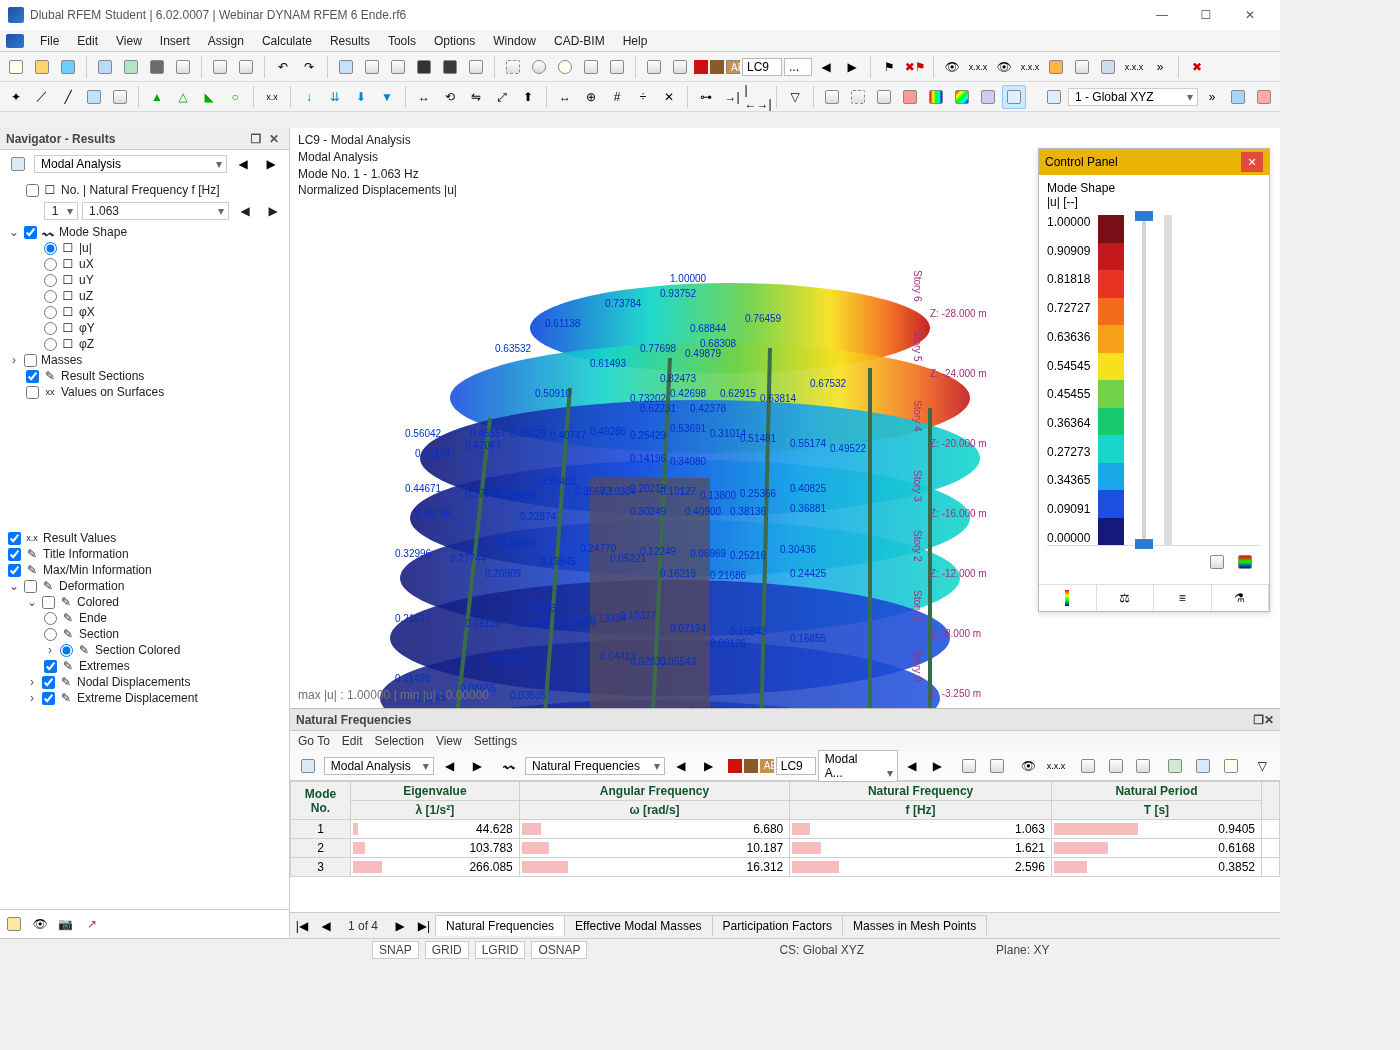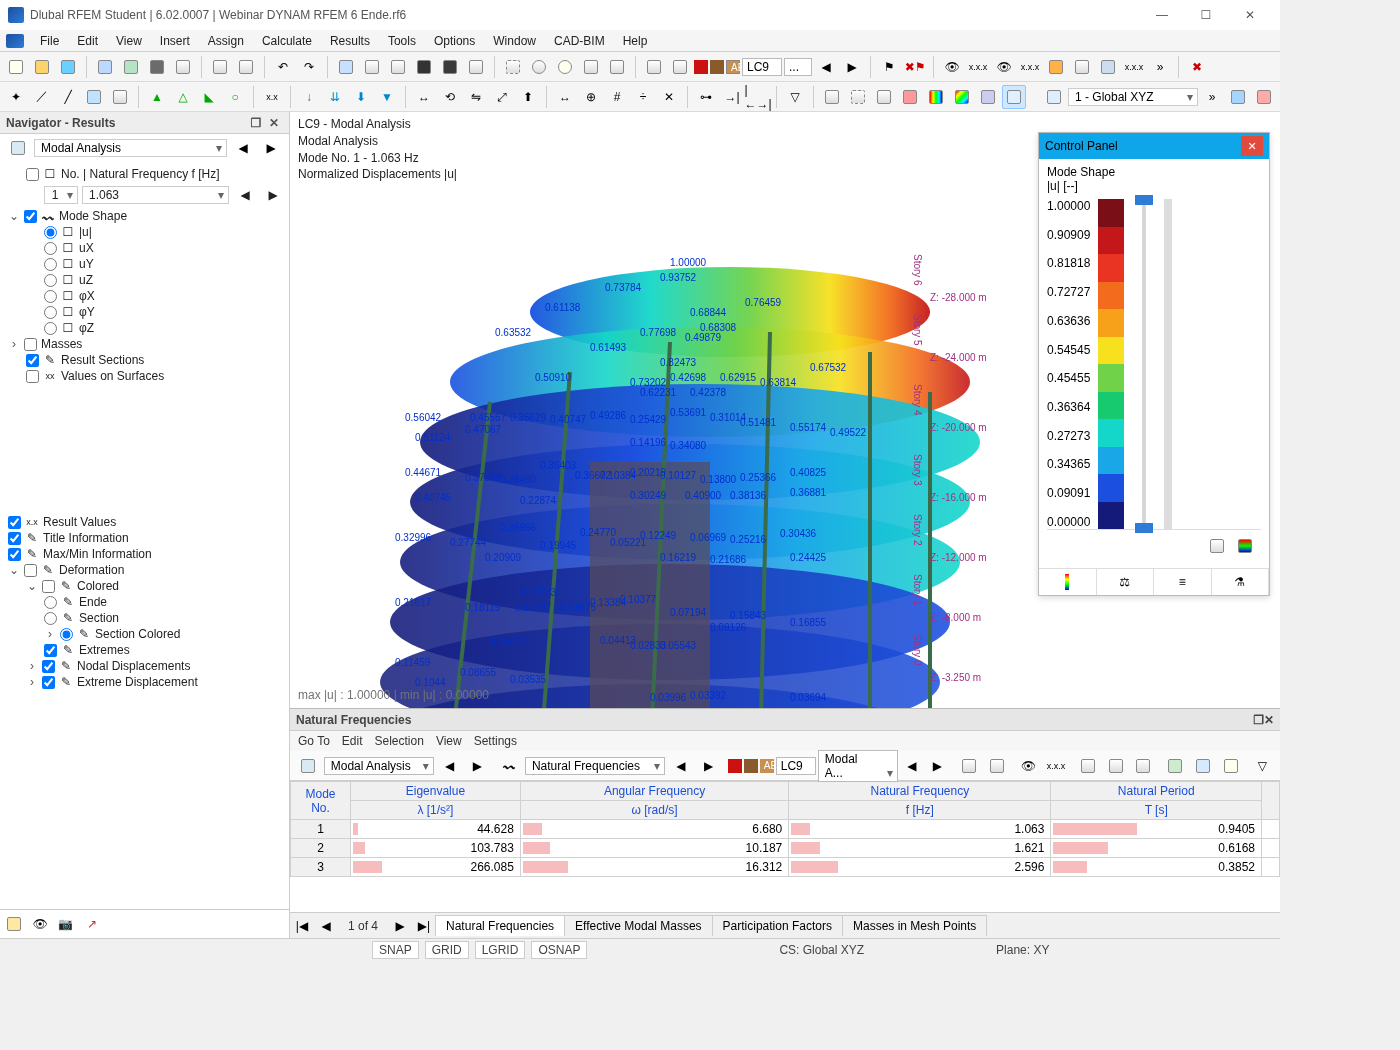--- a/index.html
+++ b/index.html
@@ -10,41 +10,41 @@
 .titlebar .winctl .btn { width: 44px; height: 28px; display: flex; align-items: center; justify-content: center; color: #555; }
 .menubar { height: 22px; background: #f5f5f5; border-bottom: 1px solid #d0d0d0; display: flex; align-items: center; padding: 0 6px; gap: 2px; }
 .menubar .mitem { padding: 2px 8px; color: #222; }
 .toolbar { height: 30px; background: #f5f5f5; border-bottom: 1px solid #d9d9d9; display: flex; align-items: center; padding: 0 4px; gap: 2px; }
 .toolbar .sep { width: 1px; height: 22px; background: #ccc; margin: 0 4px; }
 .tbtn { width: 24px; height: 24px; display: flex; align-items: center; justify-content: center; border: 1px solid transparent; border-radius: 2px; }
 .tbtn.sel { background:#cde8ff; border-color:#8ec7ff;}
 .lcbox { display:flex; align-items:center; gap:2px; }
 .lcbox .swatch { width:14px; height:14px; }
 .lcbox .lcfield { border:1px solid #bbb; background:#fff; padding:1px 12px 1px 4px; min-width:40px; }
-.body { flex: 1; display: flex; overflow: hidden; }
+.body { flex: 1; display: flex; overflow: hidden; margin-top: 16px; }
 .nav { width: 290px; background: #fff; border-right: 1px solid #ccc; display: flex; flex-direction: column; }
 .panelhdr { height: 22px; background: #eee; border-bottom: 1px solid #ccc; display: flex; align-items: center; padding: 0 6px; font-weight: 600; color: #444; }
 .panelhdr .spacer { flex:1; }
 .panelhdr .pbtn { width:18px; height:16px; display:flex; align-items:center; justify-content:center; color:#555;}
 .navrow { display: flex; align-items: center; padding: 2px 6px; gap: 4px; }
 .navselect { border:1px solid #ccc; background:#fff; padding:1px 18px 1px 6px; position:relative; }
 .navselect:after { content:"▾"; position:absolute; right:4px; color:#666; }
 .tree { flex:1; overflow:auto; padding:4px 0; }
 .tree .row { display:flex; align-items:center; padding:1px 4px 1px 8px; gap:4px; color:#222;}
 .tree .row .exp { width:12px; text-align:center; color:#555; }
 .tree .row .ic { width:14px; height:14px; display:inline-flex; align-items:center; justify-content:center;}
 .tree .ind1 { padding-left: 26px; }
 .tree .ind2 { padding-left: 44px; }
 .navbottom { border-top:1px solid #ccc; padding:2px; display:flex; gap:2px;}
 .main { flex:1; display:flex; flex-direction:column; background:#fff; }
 .viewport { flex:1; position:relative; background:#fff; overflow:hidden;}
 .viewport .infol { position:absolute; top:4px; left:8px; color:#222; line-height:1.4;}
 .viewport .footnote { position:absolute; bottom:6px; left:8px; color:#737373;}
 .ctrlpanel { position:absolute; top:20px; right:10px; width:232px; background:#fff; border:1px solid #bbb; box-shadow:0 2px 6px rgba(0,0,0,0.15);}
-.ctrlpanel .cphdr { height:26px; background:#0ea5e9; display:flex; align-items:center; padding:0 6px; }
+.ctrlpanel .cphdr { height:26px; background:#eab308; display:flex; align-items:center; padding:0 6px; }
 .ctrlpanel .cphdr .close { width:22px; height:20px; background:#e04b3e; color:#fff; display:flex; align-items:center; justify-content:center; font-size:11px;}
 .ctrlpanel .cpbody { padding:6px 8px;}
 .legend { display:flex; gap:8px; margin-top:6px;}
 .legend .labels { display:flex; flex-direction:column; justify-content:space-between; text-align:right; height:330px;}
 .legend .bar { width:26px; height:330px; display:flex; flex-direction:column;}
 .legend .bar .seg { flex:1;}
 .legend .slider { width:24px; position:relative; display:flex; flex-direction:column; align-items:center; height:330px;}
 .legend .slider .track { width:4px; background:#d7d7d7; flex:1;}
 .legend .slider .thumb { width:18px; height:10px; background:#2e7cd6; position:absolute; left:3px;}
 .ctrlpanel .cpfoot { display:flex; gap:4px; padding:4px; border-top:1px solid #ddd; justify-content:flex-end;}
@@ -52,21 +52,21 @@
 .ctrlpanel .cptabs .t { flex:1; height:26px; display:flex; align-items:center; justify-content:center; border-right:1px solid #ddd;}
 .bottompanel { height:230px; border-top:1px solid #bbb; display:flex; flex-direction:column; background:#f6f6f6;}
 .bottompanel .bphdr { height:22px; background:#e6e6e6; border-bottom:1px solid #ccc; display:flex; align-items:center; padding:0 6px; font-weight:600; color:#444;}
 .bottompanel .bpmenu { height:20px; display:flex; align-items:center; gap:12px; padding:0 8px; color:#333;}
 .bottompanel .bptool { height:30px; display:flex; align-items:center; gap:4px; padding:0 6px; border-bottom:1px solid #ccc; background:#fafafa;}
 .bptool .combo { border:1px solid #bbb; padding:1px 20px 1px 6px; background:#fff; position:relative;}
 .bptool .combo:after { content:"▾"; position:absolute; right:4px; color:#666;}
 .table { flex:1; overflow:auto; background:#fff;}
 table { border-collapse:collapse; width:100%; }
 th, td { border:1px solid #d0d0d0; padding:2px 6px; text-align:center; }
-th { background:#f0f0f0; font-weight:normal; color:#1d4ed8;}
+th { background:#f0f0f0; font-weight:bold; color:#14532d;}
 td.num { text-align:right; position:relative;}
 td.num .bar { position:absolute; left:2px; top:3px; bottom:3px; opacity:0.95;}
 .bottompanel .tabs { height:26px; display:flex; align-items:center; border-top:1px solid #ccc; background:#f0f0f0;}
 .bottompanel .tabs .pg { padding:0 10px; color:#333;}
 .bottompanel .tabs .tab { padding:3px 10px; border:1px solid #ccc; border-bottom:none; background:#fff; margin-left:-1px;}
 .bottompanel .tabs .tab.inactive { background:#f0f0f0;}
 .statusbar { height:22px; background:#f0f0f0; border-top:1px solid #ccc; display:flex; align-items:center; gap:6px; padding:0 6px; color:#444;}
 .statusbar .cell { border:1px solid #ccc; padding:1px 6px; background:#fff;}
 .appicon { width:16px; height:16px; background:linear-gradient(135deg,#1b4fa0,#2e7cd6); border-radius:2px; margin-right:6px;}
 .ico-g { width:14px; height:14px; border:1px solid #888; background:linear-gradient(#fff,#ddd); border-radius:2px;}

